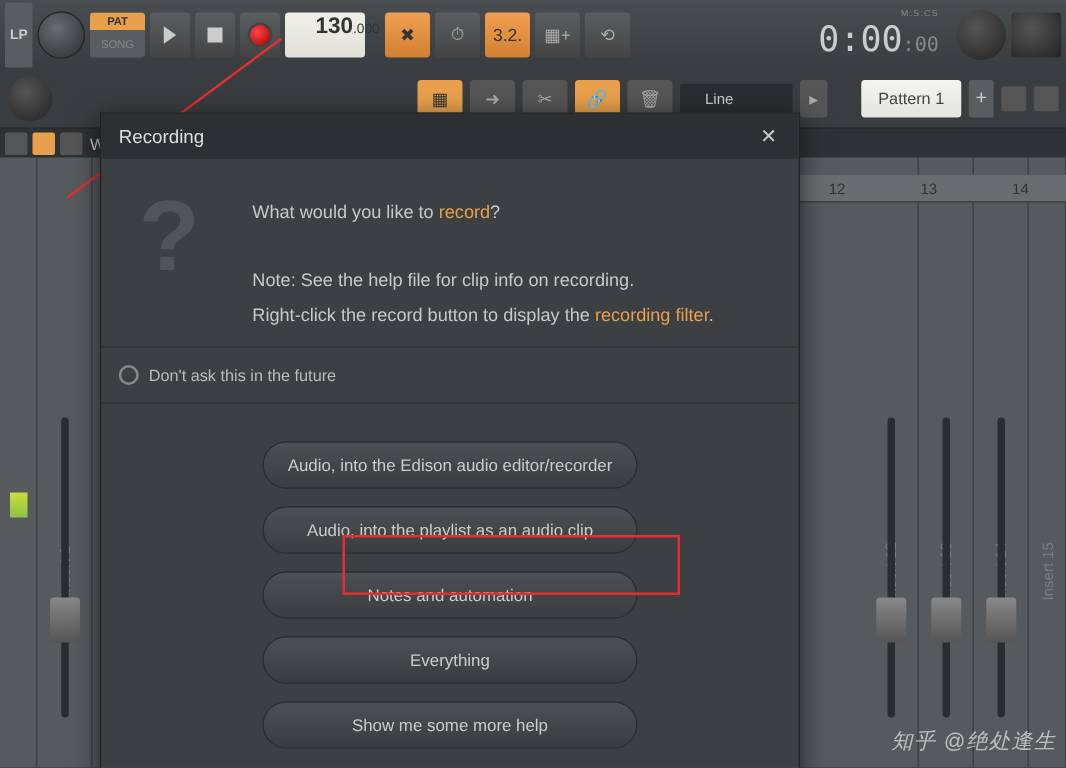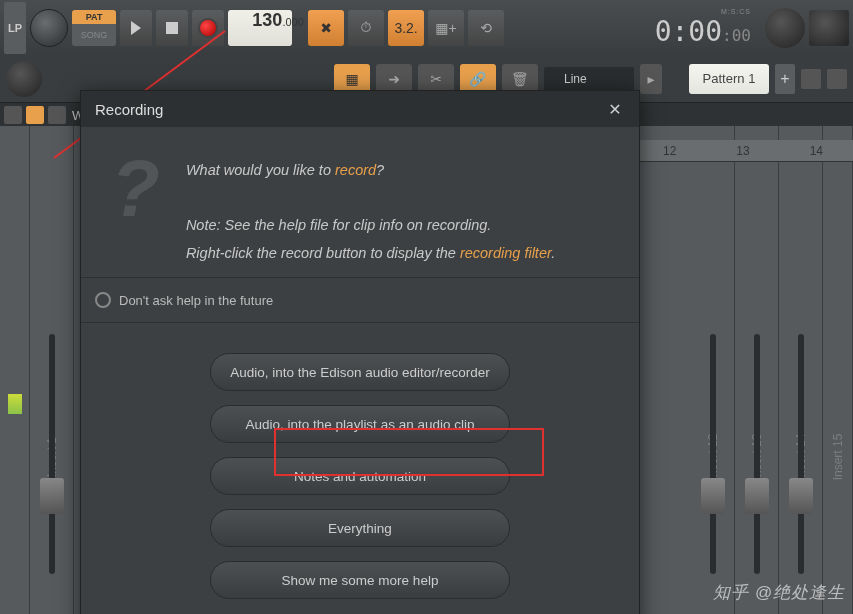--- a/index.html
+++ b/index.html
@@ -55,21 +55,21 @@
 .mixer { position: absolute; top: 126px; bottom: 0; left: 0; right: 0; background: #565a5d; display:flex; }
 .mixer-spacer { width: 80px; }
 .track { width: 44px; border-right: 1px solid #3a3d3f; position: relative; }
 .track-label { position: absolute; bottom: 150px; left: 50%; transform: rotate(-90deg) translateX(-50%); transform-origin: left; color: #7a7d80; font-size: 12px; white-space: nowrap; }
 .fader-slot { position: absolute; bottom: 40px; left: 50%; width: 6px; height: 240px; background: #2a2d2f; margin-left: -3px; border-radius: 3px; }
 .fader-cap { position: absolute; bottom: 100px; left: 50%; width: 24px; height: 36px; margin-left:-12px; background: linear-gradient(#888,#555); border-radius: 3px; }
 .meter { position:absolute; left: 8px; bottom: 200px; width: 14px; height: 20px; background: linear-gradient(to top, #8bc34a, #cddc39); }
 .dialog { position: absolute; top: 90px; left: 80px; width: 560px; background: #3d4042; border: 1px solid #222; box-shadow: 0 4px 20px rgba(0,0,0,0.6); }
 .dlg-titlebar { height: 36px; background: #2d3032; display: flex; align-items: center; padding: 0 14px; color: #ddd; font-size: 15px; }
 .dlg-close { width: 20px; height: 20px; color: #ccc; font-size: 16px; display:flex; align-items:center; justify-content:center; cursor:pointer; margin-left:auto; }
-.dlg-body { padding: 30px 30px 10px 30px; display: flex; gap: 26px; font-style: italic; }
+.dlg-body { padding: 30px 30px 10px 30px; display: flex; gap: 42px; }
 .qmark { font-size: 80px; color: #525558; font-weight: bold; line-height: 0.8; }
 .dlg-text { color: #c8c8c8; font-size: 14.5px; line-height: 1.9; }
 .dlg-text .hl { color: #e8a04c; }
 .dlg-check { padding: 14px 14px; display:flex; align-items:center; gap:8px; color:#bbb; font-size:13px; border-top: 1px solid #2d3032; border-bottom: 1px solid #2d3032; }
 .radio { width:16px; height:16px; border-radius:50%; border:2px solid #888; }
 .dlg-buttons { padding: 30px 60px; display:flex; flex-direction:column; gap:14px; align-items:center; }
 .dlg-btn { width: 300px; height: 38px; background: linear-gradient(#4d5052,#3a3d3f); border: 1px solid #2a2d2f; border-radius: 19px; color: #ccc; font-size: 13.5px; display:flex; align-items:center; justify-content:center; cursor:pointer; }
 .red-box { position:absolute; top:428px; left:274px; width:270px; height:48px; border:2px solid #e03030; pointer-events:none; }
 
 
@@ -197,21 +197,21 @@
     <div class="qmark">?</div>
     <div class="dlg-text">
       <p><span>What would you like to </span><span class="hl">record</span><span>?</span></p>
       <br>
       <p>Note: See the help file for clip info on recording.</p>
       <p><span>Right-click the record button to display the </span><span class="hl">recording filter</span><span>.</span></p>
     </div>
   </div>
   <div class="dlg-check">
     <div class="radio"></div>
-    <span>Don't ask help in the future</span>
+    <span>Don't ask this in the future</span>
   </div>
   <div class="dlg-buttons">
     <div class="dlg-btn">
         <span>Audio, into the Edison audio editor/recorder</span>
       </div>
     <div class="dlg-btn">
         <span>Audio, into the playlist as an audio clip</span>
       </div>
     <div class="dlg-btn">
         <span>Notes and automation</span>

